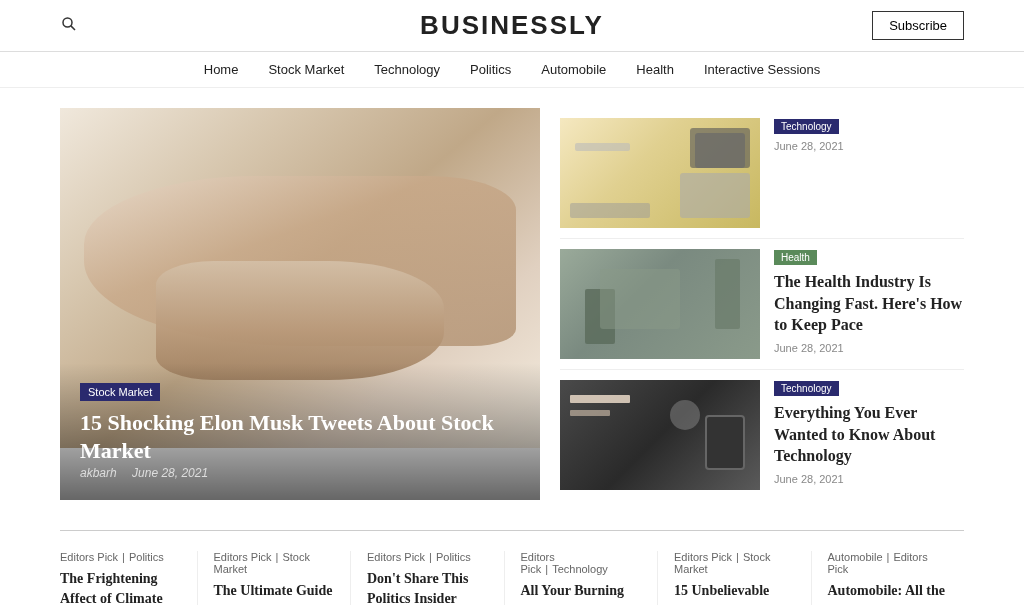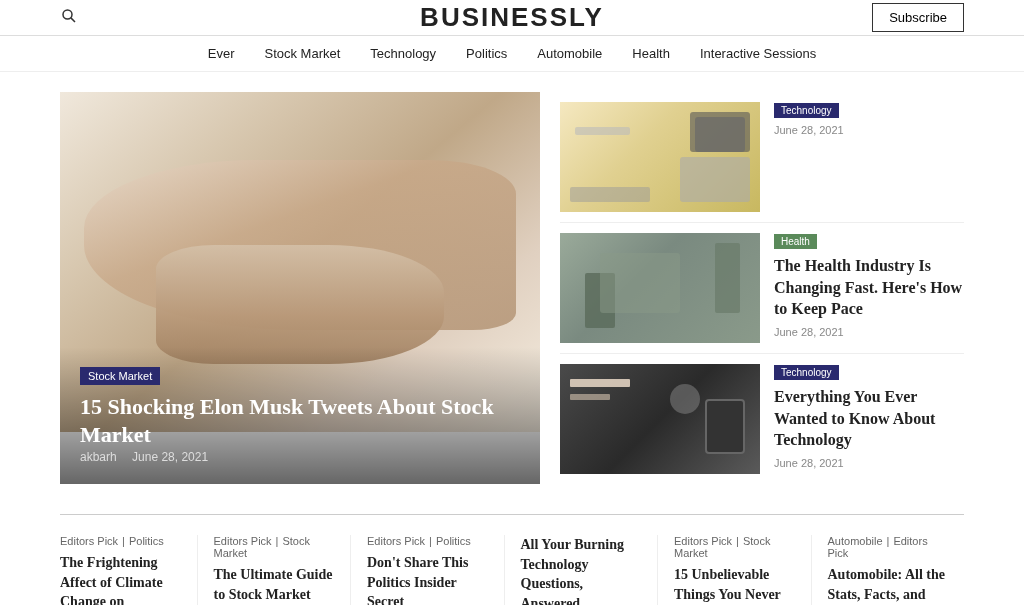--- a/index.html
+++ b/index.html
@@ -1,19 +1,19 @@
 <!DOCTYPE html>
 <html><head>
   <meta charset="utf-8">
   <style>
     * { box-sizing: border-box; margin: 0; padding: 0; }
     body { font-family: Georgia, 'Times New Roman', serif; background: #fff; color: #222; font-size: 14px; }
 
     
-    .header { display: flex; align-items: center; justify-content: space-between; padding: 2px 60px; border-bottom: 1px solid #ddd; }
+    .header { display: flex; align-items: center; justify-content: space-between; padding: 10px 60px; border-bottom: 1px solid #ddd; }
     .header-left { width: 80px; }
     .header-center { font-family: 'Arial Black', Arial, sans-serif; font-size: 26px; font-weight: 900; letter-spacing: 2px; text-transform: uppercase; }
     .header-right { width: 80px; display: flex; justify-content: flex-end; }
     .subscribe-btn { border: 1px solid #333; padding: 6px 16px; font-size: 13px; background: #fff; cursor: pointer; font-family: Arial, sans-serif; }
 
     
     .nav { display: flex; align-items: center; justify-content: center; gap: 30px; padding: 10px 60px; border-bottom: 1px solid #eee; }
     .nav a { text-decoration: none; color: #222; font-family: Arial, sans-serif; font-size: 13px; }
 
     
@@ -30,21 +30,21 @@
       left: 15%;
       width: 70%;
       height: 60%;
       background: linear-gradient(160deg, #e0d0c0 0%, #c0a888 40%, #a89070 70%, #c8b8a8 100%);
       border-radius: 30% 20% 20% 30%;
     }
     .featured-overlay { position: absolute; bottom: 0; left: 0; right: 0; padding: 20px; background: linear-gradient(transparent, rgba(0,0,0,0.6)); }
     .category-badge { display: inline-block; background: #2a2a6e; color: #fff; font-size: 11px; font-family: Arial, sans-serif; padding: 3px 8px; margin-bottom: 8px; }
     .featured-title { color: #fff; font-size: 22px; line-height: 1.3; font-weight: bold; margin-bottom: 0; }
     .featured-meta { color: #ddd; font-size: 12px; font-family: Arial, sans-serif; }
-    .featured-meta span { margin-right: 12px; }
+    .featured-meta span { margin-right: 12px; font-style: italic; }
 
     
     .side-articles { flex: 1; display: flex; flex-direction: column; gap: 0; }
     .side-article { display: flex; gap: 14px; padding: 10px 0; border-bottom: 1px solid #eee; }
     .side-article:last-child { border-bottom: none; }
     .side-thumb { width: 200px; height: 110px; flex-shrink: 0; overflow: hidden; }
     .side-thumb-tech1 {
       background: linear-gradient(135deg, #f5e6c8 0%, #e8d5a0 30%, #d4c080 60%, #c8b870 100%);
       position: relative;
     }
@@ -93,21 +93,21 @@
       <line x1="14.5" y1="14.5" x2="20" y2="20"></line>
     </svg>
   </div>
   <div class="header-center">BUSINESSLY</div>
   <div class="header-right">
     <button class="subscribe-btn">Subscribe</button>
   </div>
 </header>
 
 <nav class="nav">
-  <a href="#">Ever</a>
+  <a href="#">Home</a>
   <a href="#">Stock Market</a>
   <a href="#">Technology</a>
   <a href="#">Politics</a>
   <a href="#">Automobile</a>
   <a href="#">Health</a>
   <a href="#">Interactive Sessions</a>
 </nav>
 
 <div class="main">
 
@@ -197,20 +197,23 @@
   </div>
 
   <div class="bottom-card">
     <div class="bottom-cats">
       <span>Editors Pick</span><span class="sep">|</span><span>Politics</span>
     </div>
     <div class="bottom-title">Don't Share This Politics Insider Secret</div>
   </div>
 
   <div class="bottom-card">
+    <div class="bottom-cats">
+      <span>Editors Pick</span><span class="sep">|</span><span>Technology</span>
+    </div>
     <div class="bottom-title">All Your Burning Technology Questions, Answered</div>
   </div>
 
   <div class="bottom-card">
     <div class="bottom-cats">
       <span>Editors Pick</span><span class="sep">|</span><span>Stock Market</span>
     </div>
     <div class="bottom-title">15 Unbelievable Things You Never Knew About Stock Market</div>
   </div>
 

